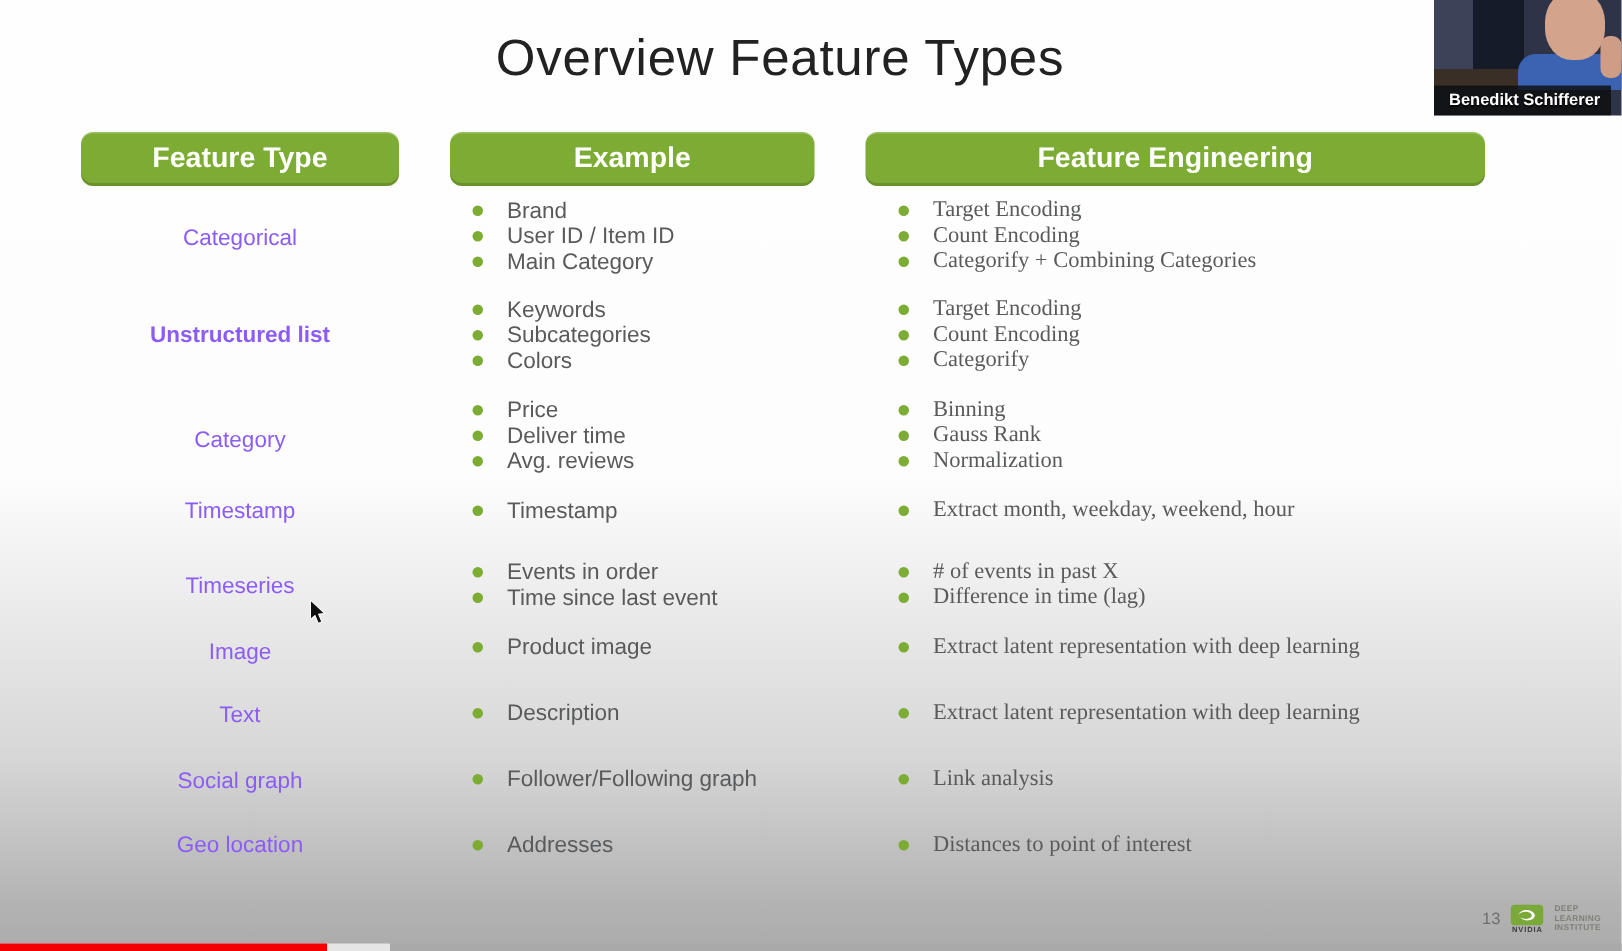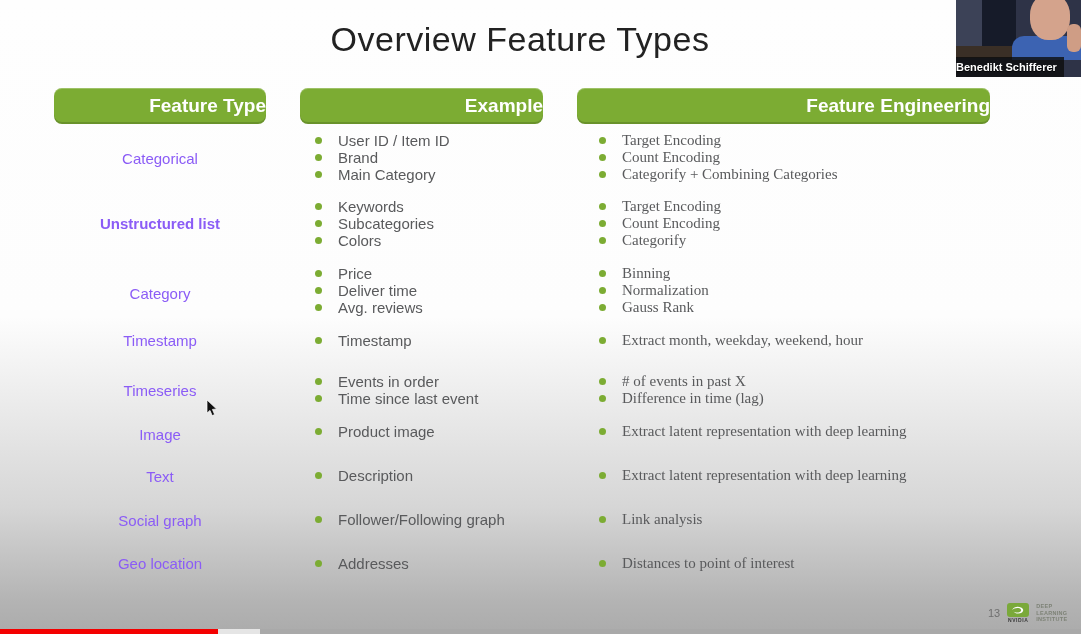--- a/index.html
+++ b/index.html
@@ -10,21 +10,21 @@
   }
   .slide{position:absolute;inset:0;}
   .title{
     position:absolute;left:0;top:16px;width:1040px;text-align:center;
     font-size:34px;line-height:46px;color:#222;letter-spacing:.5px;font-weight:400;margin:0;
   }
   .hdr{
     position:absolute;top:88px;height:36px;border-radius:8px;
     background:var(--accent,#7cac33);
     box-shadow:inset 0 -2px 0 rgba(0,0,0,.15), inset 0 1px 0 rgba(255,255,255,.25);
-    color:#fff;font-weight:bold;font-size:19px;line-height:36px;text-align:right;
+    color:#fff;font-weight:bold;font-size:19px;line-height:36px;text-align:center;
   }
   #hdr-type{left:54px;width:212px;}
   #hdr-example{left:300px;width:243px;}
   #hdr-eng{left:577px;width:413px;}
   .ftype{
     position:absolute;left:54px;width:212px;height:17px;text-align:center;
     font-size:15px;line-height:17px;color:#8b5cf6;
   }
   ul.blist{position:absolute;margin:0;padding:0;list-style:none;}
   ul.blist.examples{left:315px;width:270px;}
@@ -35,21 +35,21 @@
   
   .webcam{position:absolute;left:956px;top:0;width:125px;height:77px;background:#2e3347;overflow:hidden;}
   .wc-wall{position:absolute;left:0;top:0;width:26px;height:58px;background:#3c4257;}
   .wc-curtain{position:absolute;left:26px;top:0;width:34px;height:58px;background:#161b29;}
   .wc-shelf{position:absolute;left:0;top:46px;width:62px;height:12px;background:#3a2f26;}
   .wc-head{position:absolute;left:74px;top:-6px;width:40px;height:46px;background:#d4a38c;border-radius:45%;}
   .wc-shirt{position:absolute;left:56px;top:36px;width:72px;height:24px;background:#3c63b2;border-radius:12px 12px 0 0;}
   .wc-hand{position:absolute;left:111px;top:24px;width:14px;height:28px;background:#cf9d85;border-radius:6px;}
   .wc-name{
     position:absolute;left:0;bottom:0;width:108px;height:20px;background:rgba(12,12,12,.78);
-    color:#fff;font-size:11px;font-weight:bold;line-height:20px;padding-left:0;white-space:nowrap;
+    color:#fff;font-size:11px;font-weight:bold;line-height:20px;padding-left:10px;white-space:nowrap;
     text-shadow:0 1px 1px #000;
   }
   
   .footer{position:absolute;left:988px;top:600px;height:26px;display:flex;align-items:center;gap:7px;}
   .pageno{font-size:11px;color:#6f6f6f;}
   .nv{display:flex;flex-direction:column;align-items:center;line-height:1;}
   .nv-word{font-size:5px;font-weight:bold;color:#3a3a3a;letter-spacing:.6px;margin-top:1px;}
   .dli{font-size:5.5px;line-height:6.5px;color:#7d8276;font-weight:bold;letter-spacing:.3px;white-space:pre-line;}
   
   .progress{position:absolute;left:0;bottom:0;width:1081px;height:5px;background:#a9a9a9;}
@@ -66,25 +66,25 @@
 
   <div class="hdr" id="hdr-type">Feature Type</div>
   <div class="hdr" id="hdr-example">Example</div>
   <div class="hdr" id="hdr-eng">Feature Engineering</div>
 
   <div id="rows">
       <div class="ftype" style="top: 150px;">Categorical</div>
       <ul class="blist examples" style="top: 132px;">
         <li>
           <span class="dot"></span>
+          <span class="btxt">Brand</span>
+        </li>
+        <li>
+          <span class="dot"></span>
           <span class="btxt">User ID / Item ID</span>
-        </li>
-        <li>
-          <span class="dot"></span>
-          <span class="btxt">Brand</span>
         </li>
         <li>
           <span class="dot"></span>
           <span class="btxt">Main Category</span>
         </li>
       </ul>
       <ul class="blist eng" style="top: 132px;">
         <li>
           <span class="dot"></span>
           <span class="btxt">Target Encoding</span>
@@ -142,25 +142,25 @@
           <span class="btxt">Avg. reviews</span>
         </li>
       </ul>
       <ul class="blist eng" style="top: 265px;">
         <li>
           <span class="dot"></span>
           <span class="btxt">Binning</span>
         </li>
         <li>
           <span class="dot"></span>
+          <span class="btxt">Gauss Rank</span>
+        </li>
+        <li>
+          <span class="dot"></span>
           <span class="btxt">Normalization</span>
-        </li>
-        <li>
-          <span class="dot"></span>
-          <span class="btxt">Gauss Rank</span>
         </li>
       </ul>
       <div class="ftype" style="top: 332px;">Timestamp</div>
       <ul class="blist examples" style="top: 332px;">
         <li>
           <span class="dot"></span>
           <span class="btxt">Timestamp</span>
         </li>
       </ul>
       <ul class="blist eng" style="top: 332px;">

